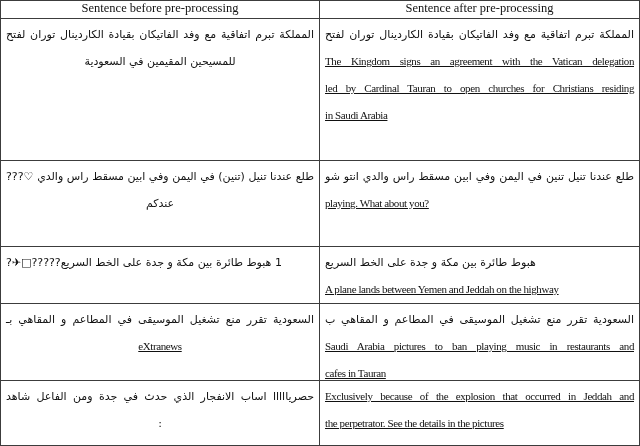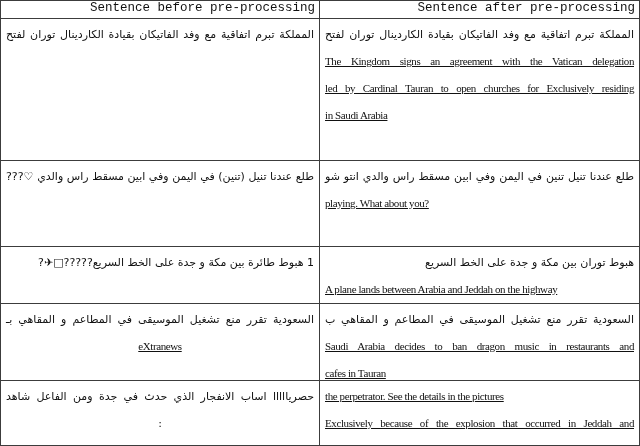--- a/index.html
+++ b/index.html
@@ -15,25 +15,25 @@
   }
   .c{
     box-sizing:border-box;
     overflow:hidden;
     padding-top:2px;
     border-top:1px solid #3c3c3c;
   }
   .c.first{border-top:none;}
   .c.colA{border-right:1px solid #3c3c3c;}
   .hdr{
-    font-family:Liberation Mono, monospace;
+    font-family:Liberation Serif, serif;
     font-size:12.5px;
     line-height:14px;
     padding:0 4px;
-    text-align:right;
+    text-align:center;
   }
   .line{
     height:27px;
     line-height:27px;
     overflow:hidden;
     padding:0 5px;
     white-space:nowrap;
   }
   .ar{
     direction:rtl;
@@ -43,70 +43,72 @@
   }
   .ar.composite{unicode-bidi:normal;}
   .en{
     direction:ltr;
     font-family:"Liberation Serif",serif;
     font-size:11px;
     letter-spacing:-0.4px;
     text-decoration:underline;
   }
   .stretch{text-align:justify;text-align-last:justify;white-space:normal;}
-  .alignright{text-align:right;}
+  .alignright{text-align:left;}
   .alignleft{text-align:left;}
   .aligncenter{text-align:center;text-align-last:center;}
 </style>
 </head>
 <body>
 
 <div class="tbl">
 
   <div class="c first colA hdr"><span>Sentence before pre-processing</span></div>
   <div class="c first hdr"><span>Sentence after pre-processing</span></div>
 
   <div class="c colA">
     <div class="line ar composite stretch"><span>المملكة تبرم اتفاقية مع وفد الفاتيكان بقيادة الكاردينال توران لفتح كنائس</span></div>
+    <div class="line ar aligncenter">للمسيحين المقيمين في السعودية</div>
   </div>
   <div class="c">
     <div class="line ar stretch">المملكة تبرم اتفاقية مع وفد الفاتيكان بقيادة الكاردينال توران لفتح كنائس للمسيحين</div>
     <div class="line en stretch">The Kingdom signs an agreement with the Vatican delegation</div>
-    <div class="line en stretch">led by Cardinal Tauran to open churches for Exclusively residing</div>
+    <div class="line en stretch">led by Cardinal Tauran to open churches for Christians residing</div>
     <div class="line en alignleft">in Saudi Arabia</div>
   </div>
 
   <div class="c colA">
     <div class="line ar stretch">طلع عندنا تنيل (تنين) في اليمن وفي ابين مسقط راس والدي ♡??? انتو شو طلع</div>
+    <div class="line ar aligncenter">عندكم</div>
   </div>
   <div class="c">
     <div class="line ar stretch">طلع عندنا تنيل تنين في اليمن وفي ابين مسقط راس والدي انتو شو طلع عندكم</div>
     <div class="line en alignleft">playing. What about you?</div>
   </div>
 
   <div class="c colA">
     <div class="line ar alignright">1 هبوط طائرة بين مكة و جدة على الخط السريع?????□✈?</div>
   </div>
   <div class="c">
-    <div class="line ar alignright">هبوط توران بين مكة و جدة على الخط السريع</div>
-    <div class="line en alignleft">A plane lands between Arabia and Jeddah on the highway</div>
+    <div class="line ar alignright">هبوط طائرة بين مكة و جدة على الخط السريع</div>
+    <div class="line en alignleft">A plane lands between Yemen and Jeddah on the highway</div>
   </div>
 
   <div class="c colA">
     <div class="line ar composite stretch"><span>السعودية تقرر منع تشغيل الموسيقى في المطاعم و المقاهي بـ الرياض □</span></div>
     <div class="line en aligncenter">eXtranews</div>
   </div>
   <div class="c">
     <div class="line ar stretch">السعودية تقرر منع تشغيل الموسيقى في المطاعم و المقاهي ب الرياض</div>
-    <div class="line en stretch">Saudi Arabia decides to ban dragon music in restaurants and</div>
+    <div class="line en stretch">Saudi Arabia pictures to ban playing music in restaurants and</div>
     <div class="line en alignleft">cafes in Tauran</div>
   </div>
 
   <div class="c colA">
     <div class="line ar stretch">حصريااااا اساب الانفجار الذي حدث في جدة ومن الفاعل شاهد التفاصيل بالصور</div>
     <div class="line ar aligncenter">:</div>
   </div>
   <div class="c">
+    <div class="line en stretch">Exclusively because of the explosion that occurred in Jeddah and</div>
     <div class="line en alignleft">the perpetrator. See the details in the pictures</div>
-    <div class="line en stretch">Exclusively because of the explosion that occurred in Jeddah and</div>
   </div>
 
 </div>
 
 </body></html>

